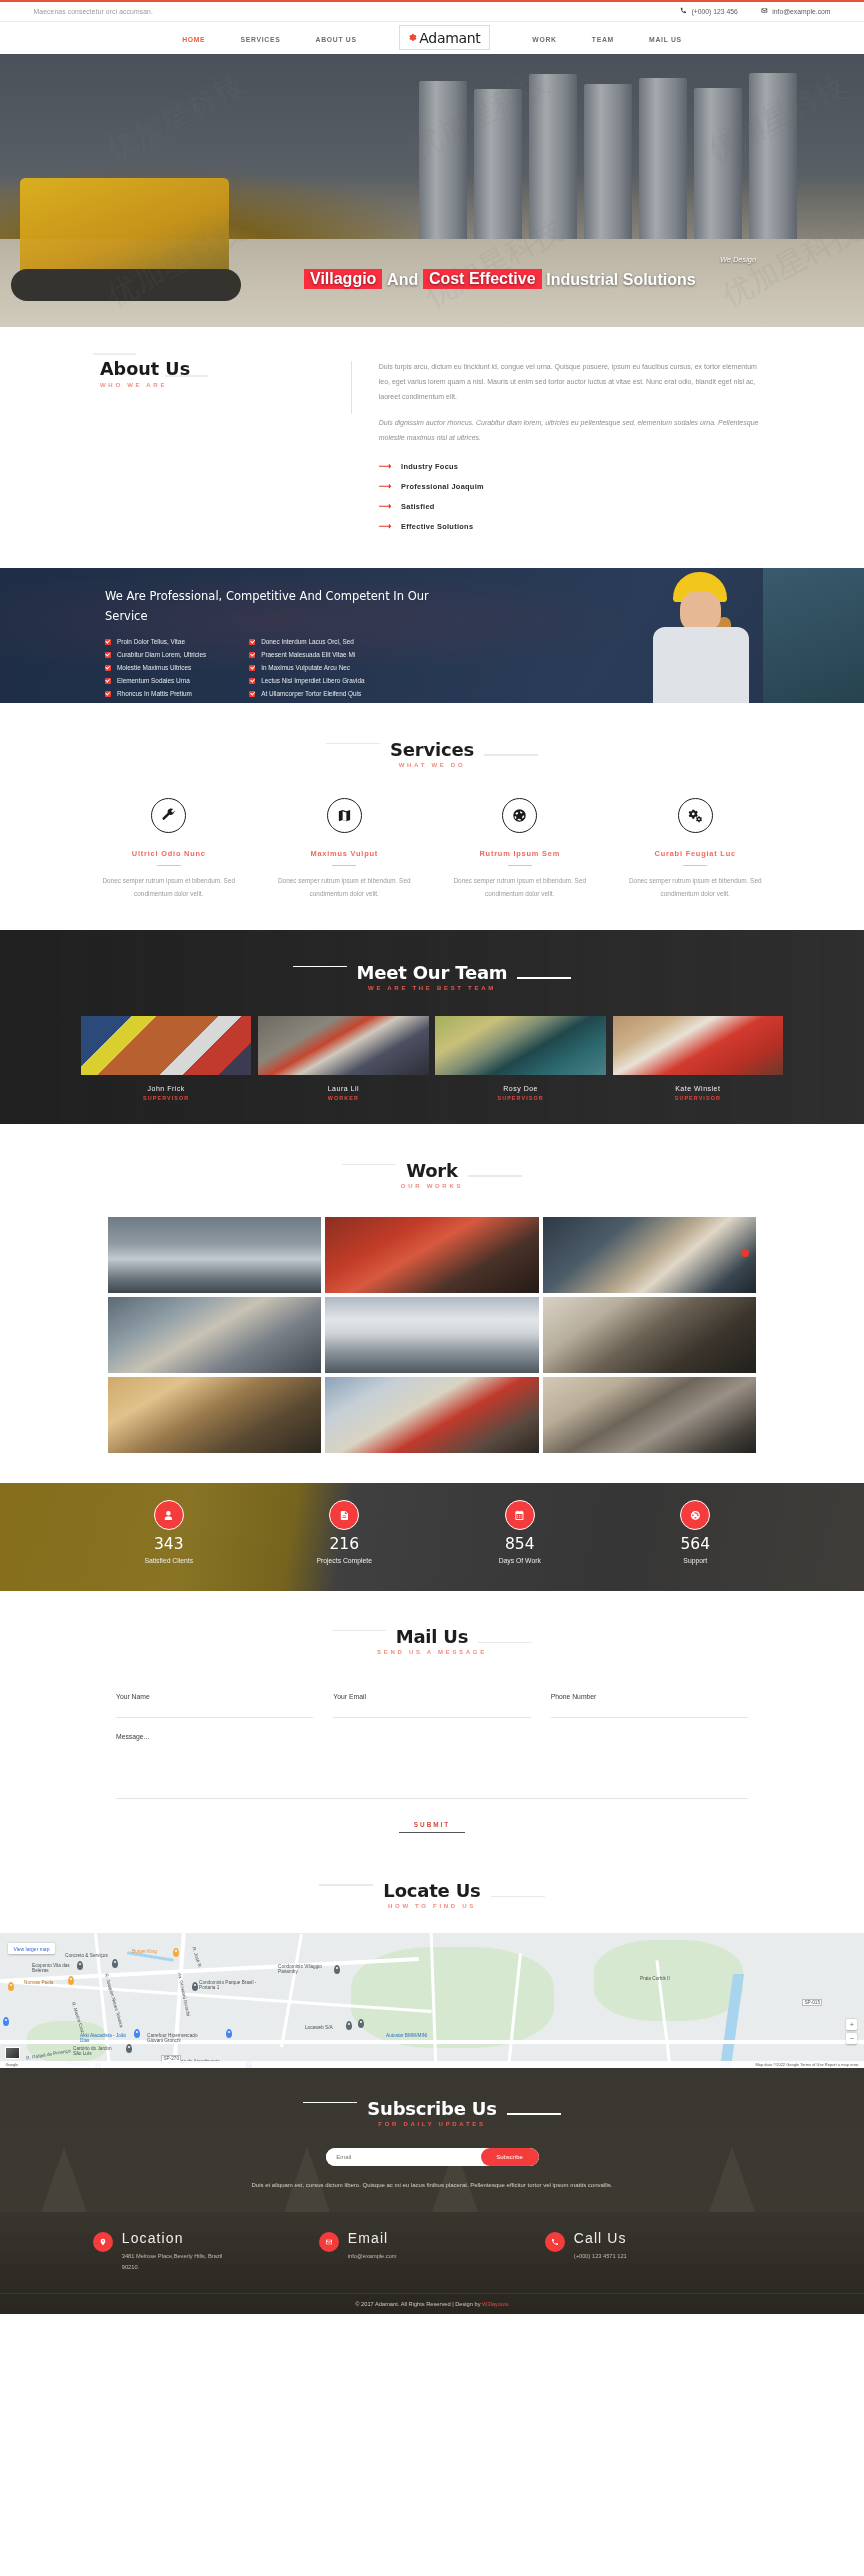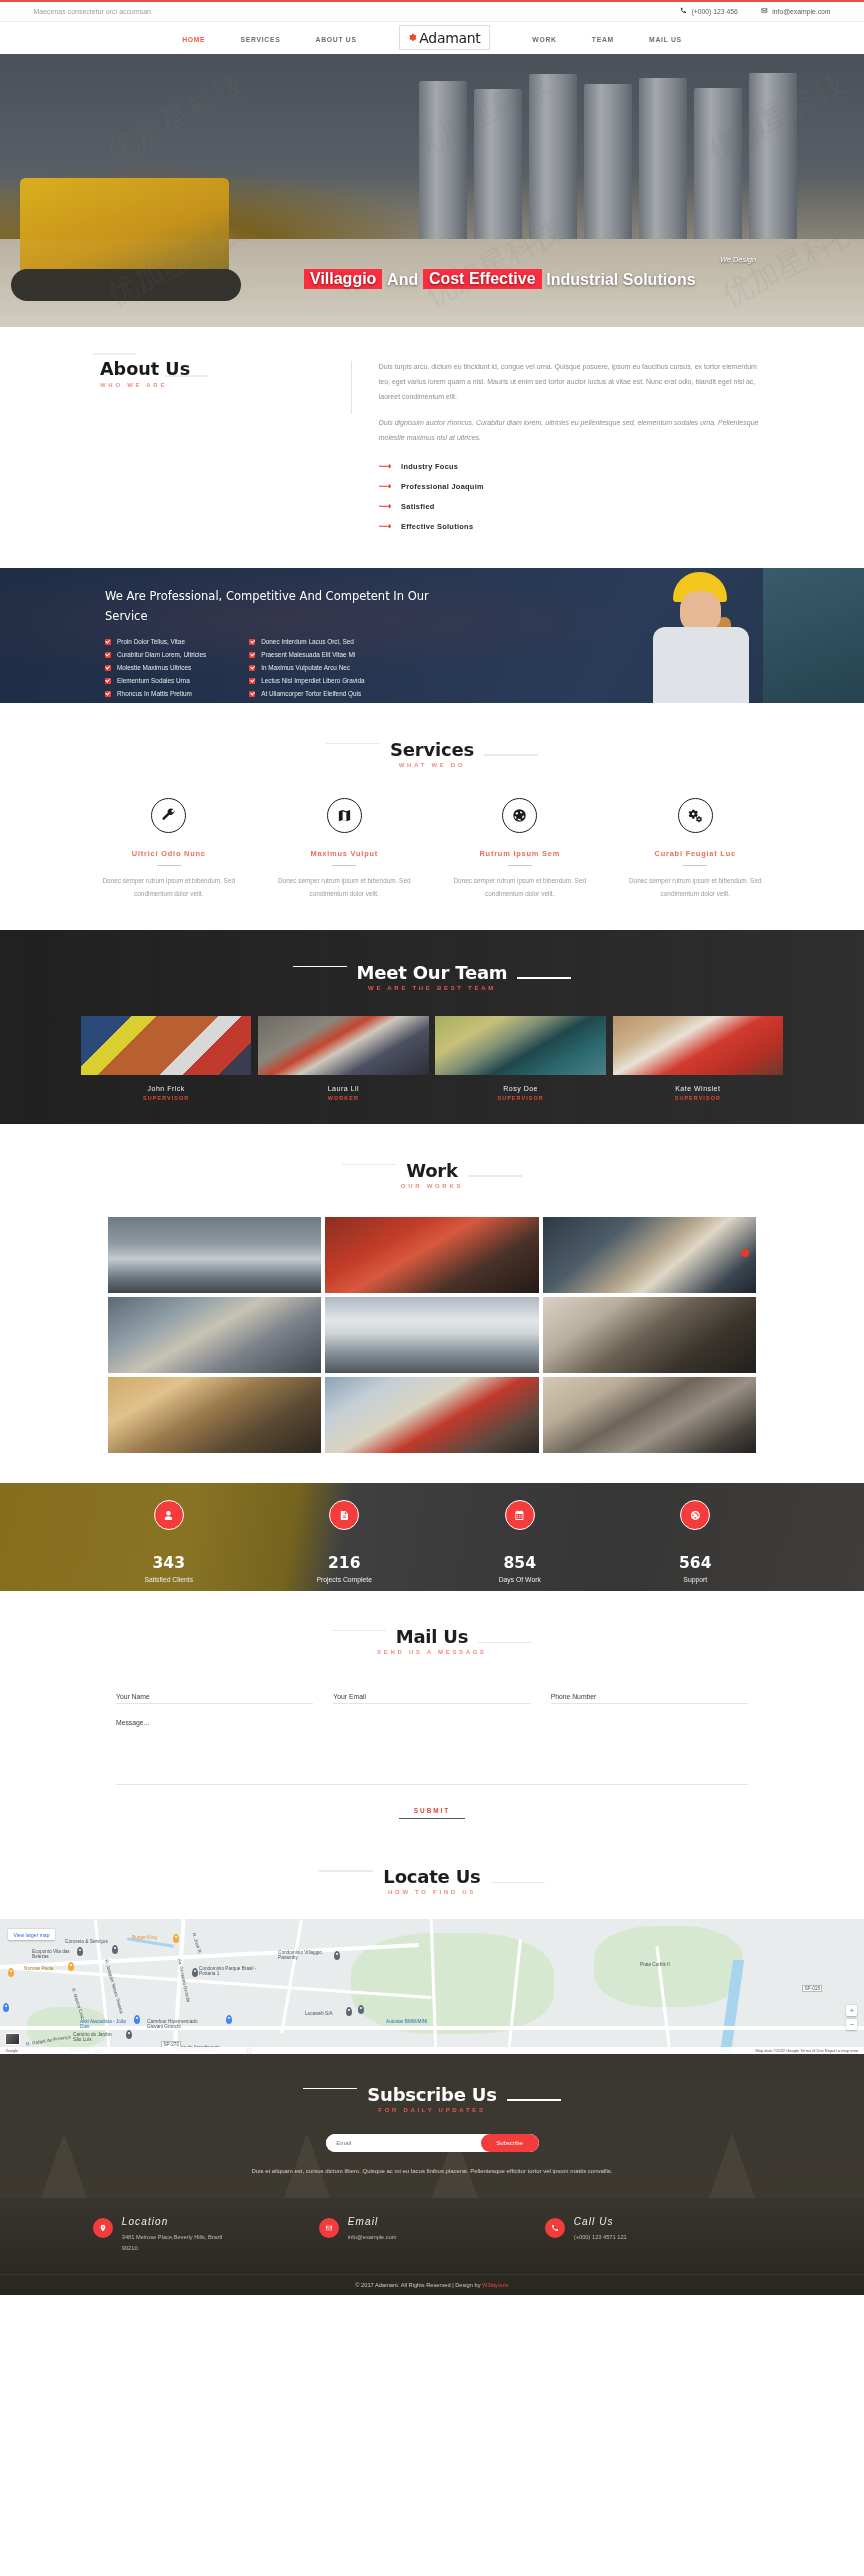--- a/index.html
+++ b/index.html
@@ -135,28 +135,28 @@
 
   
   #counters{position:relative;height:108px;overflow:hidden;background:#3b3b3b;}
   .cnt-bg{position:absolute;inset:0;background:
      linear-gradient(to right,rgba(30,30,30,.40) 0%,rgba(30,30,30,.45) 45%,rgba(45,45,45,.70) 100%),
      linear-gradient(100deg,#c9a21a 0%,#d6b328 22%,#b99a1e 34%,#5b5b5b 40%,#4a4a4a 72%,#6a6257 100%);}
   .cnt-inner{position:relative;z-index:3;display:flex;width:702px;margin:0 auto;padding-top:17.6px;}
   .cnt{flex:1;text-align:center;}
   .cnt .ic{width:30px;height:30px;border-radius:50%;background:#f53c3c;border:1.4px solid #fff;margin:0 auto;display:flex;align-items:center;justify-content:center;}
   .cnt .ic svg{width:10.8px;height:10.8px;fill:#fff;}
-  .cnt .num{margin-top:24px;font-size:15.5px;font-weight:700;color:#fff;font-family:"DejaVu Sans",sans-serif;}
+  .cnt .num{margin-top:5px;font-size:15.5px;font-weight:400;color:#fff;font-family:"DejaVu Sans",sans-serif;}
   .cnt .lbl{margin-top:3.4px;font-size:6.8px;color:#ececec;}
 
   
   #mail{padding:30px 0 20px;background:#fff;}
   .form{margin-top:30px;padding:0 35px;}
   .frow{display:flex;gap:20px;}
-  .fld{flex:1;border-bottom:0.7px solid #e4e4e4;padding-bottom:2px;}
+  .fld{flex:1;border-bottom:0.7px solid #e4e4e4;padding-bottom:16px;}
   .fld input{border:none;outline:none;width:100%;font-size:6.8px;color:#3b3b3b;font-family:"Liberation Sans",sans-serif;background:transparent;}
   .fld input::placeholder{color:#3b3b3b;}
   .msgbox{margin-top:15px;border-bottom:0.7px solid #e4e4e4;padding-bottom:4.7px;height:66px;}
   .msgbox textarea{border:none;outline:none;resize:none;width:100%;height:100%;font-size:6.8px;color:#3b3b3b;font-family:"Liberation Sans",sans-serif;background:transparent;}
   .msgbox textarea::placeholder{color:#3b3b3b;}
   .submit-wrap{text-align:center;margin-top:17.6px;}
   .submit-btn{background:transparent;border:none;border-bottom:0.7px solid #555;padding:0 15px 4.7px;font-size:6.4px;letter-spacing:2px;color:#d9483a;font-weight:600;cursor:pointer;font-family:"Liberation Sans",sans-serif;}
 
   
   #locate{padding:21.6px 0 0;background:#fff;}
@@ -189,21 +189,21 @@
 
   
   #footer{position:relative;padding:17.6px 0 0;overflow:hidden;background:#403c35;}
   .ft-bg{position:absolute;inset:0;background:
      linear-gradient(to bottom,rgba(52,48,42,.88),rgba(40,37,32,.92)),
      linear-gradient(to bottom,#5d5a50 0%,#4a4740 60%,#343128 100%);}
   .ft-inner{position:relative;z-index:3;display:flex;padding:0 12px;}
   .ft-col{flex:1;display:flex;gap:8.8px;align-items:flex-start;}
   .ft-ic{width:20px;height:20px;border-radius:50%;background:#f53c3c;display:flex;align-items:center;justify-content:center;flex:none;margin-top:2.7px;}
   .ft-ic svg{width:8px;height:8px;fill:#fff;}
-  .ft-h{font-size:10px;color:#efefef;letter-spacing:1.1px;font-style:italic;}
+  .ft-h{font-size:14px;color:#efefef;letter-spacing:1.1px;}
   .ft-t{margin-top:5.4px;font-size:5.7px;line-height:1.9;color:#c0bbb1;max-width:115px;}
   .copy{position:relative;z-index:3;margin-top:20px;padding:7.4px 0;text-align:center;font-size:5.7px;color:#cfcabf;border-top:0.7px solid rgba(255,255,255,.07);}
   .copy a{color:#e8473a;text-decoration:none;}
   .wm{position:absolute;font-family:"DejaVu Sans",sans-serif;color:rgba(120,120,120,.10);font-size:30px;transform:rotate(-28deg);pointer-events:none;z-index:5;white-space:nowrap;}
 </style>
 </head>
 <body>
 
 <div id="topbar">
   <div class="wrap">

